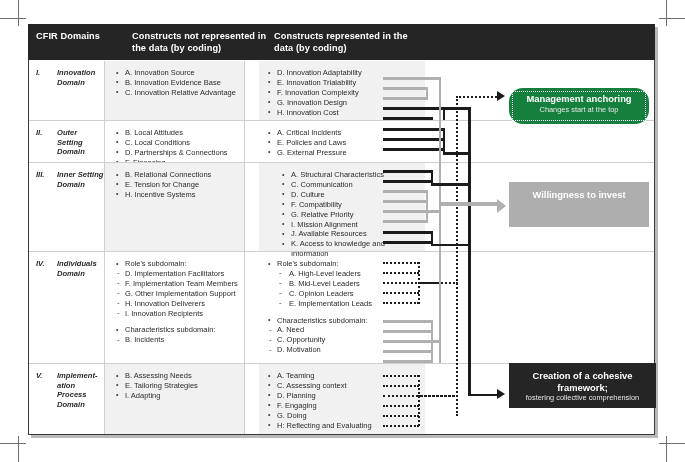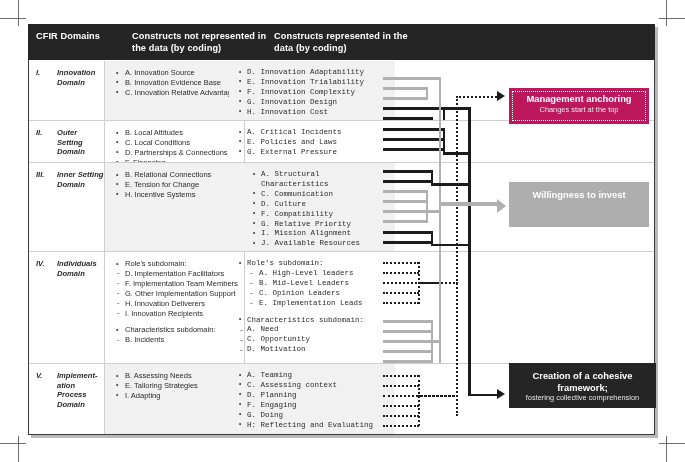--- a/index.html
+++ b/index.html
@@ -27,21 +27,21 @@
   #hc1{left:8px;width:82px;}
   #hc2{left:104px;width:140px;}
   #hc3{left:246px;width:150px;}
 
   
   .row{position:absolute;left:29px;width:625px;box-sizing:border-box;}
   .row.shade .c2,.row.shade .c3{background:#f1f1f1;}
   .row .c1{position:absolute;left:0;top:0;width:75px;height:100%;background:#fff;}
   .row .c2{position:absolute;left:75px;top:0;width:141px;height:100%;
            border-left:1px solid #cfcfcf;border-right:1px solid #cfcfcf;box-sizing:border-box;padding-left:32px;}
-  .row .c3{position:absolute;left:200px;top:0;width:166px;height:100%;font-family:Liberation Mono, monospace;}
+  .row .c3{position:absolute;left:230px;top:0;width:166px;height:100%;}
   .rule{position:absolute;left:29px;width:625px;height:1px;background:#cfcfcf;}
 
   .rnum{position:absolute;left:7px;top:7px;font-size:7.6px;font-weight:bold;
         font-style:italic;color:#2b2b2b;}
   .rname{position:absolute;left:28px;top:7px;width:48px;font-size:7.6px;
          font-weight:bold;font-style:italic;line-height:9.6px;color:#2b2b2b;}
 
   ul.lst{list-style:none;margin:0;padding:0;}
   ul.lst li{position:relative;font-size:7.5px;line-height:9.9px;color:#2b2b2b;
             padding-left:10px;margin:0;}
@@ -62,21 +62,21 @@
   .dot-v{width:0;border-left:2px dotted #1b1b1b;}
   .arr{position:absolute;width:0;height:0;border-top:5px solid transparent;
        border-bottom:5px solid transparent;}
   .arr-k{border-left:8px solid #1b1b1b;}
   .arr-g{border-left:9px solid #b0b0b0;}
 
   
   .rbox{position:absolute;box-sizing:border-box;text-align:center;}
   .rbox .t1{font-weight:bold;line-height:11.5px;}
   .rbox .t2{line-height:9.4px;}
-  #box1{left:509px;top:88px;width:140px;height:36px;background:#be185d;padding:5px 6px;}
+  #box1{left:509px;top:88px;width:140px;height:36px;background:#15803d;padding:5px 6px;border-radius:14px;}
   #box1 .dash{position:absolute;left:3px;top:3px;right:3px;bottom:3px;
               border:1.5px dotted #ffffff;box-sizing:border-box;}
   #box1 .t1{color:#fff;font-size:9.4px;position:relative;}
   #box1 .t2{color:#e6e6e6;font-size:7.4px;position:relative;}
   #box2{left:509px;top:182px;width:140px;height:45px;background:#aeaeae;padding:7px 8px;}
   #box2 .t1{color:#fff;font-size:9.4px;}
   #box2 .t2{color:#f2f2f2;font-size:7.4px;}
   #box3{left:509px;top:363px;width:147px;height:45px;background:#252525;padding:7px 6px;}
   #box3 .t1{color:#fff;font-size:9.4px;}
   #box3 .t2{color:#e6e6e6;font-size:7.4px;}
@@ -176,20 +176,21 @@
     <div class="c3">
       <div class="inner ind">
           <ul class="lst">
         <li class="b">A. Structural Characteristics</li>
         <li class="b">C. Communication</li>
         <li class="b">D. Culture</li>
         <li class="b">F. Compatibility</li>
         <li class="b">G. Relative Priority</li>
         <li class="b">I. Mission Alignment</li>
         <li class="b">J. Available Resources</li>
+        <li class="b">K.  Access to knowledge and Information</li>
       </ul>
         </div>
     </div>
   </div>
   <div class="rule" style="top:251px;"></div>
 
   <div class="row" style="top:252px;height:111px;">
     <div class="c1">
       <div class="rnum">IV.</div>
       <div class="rname">Individuals Domain</div>

